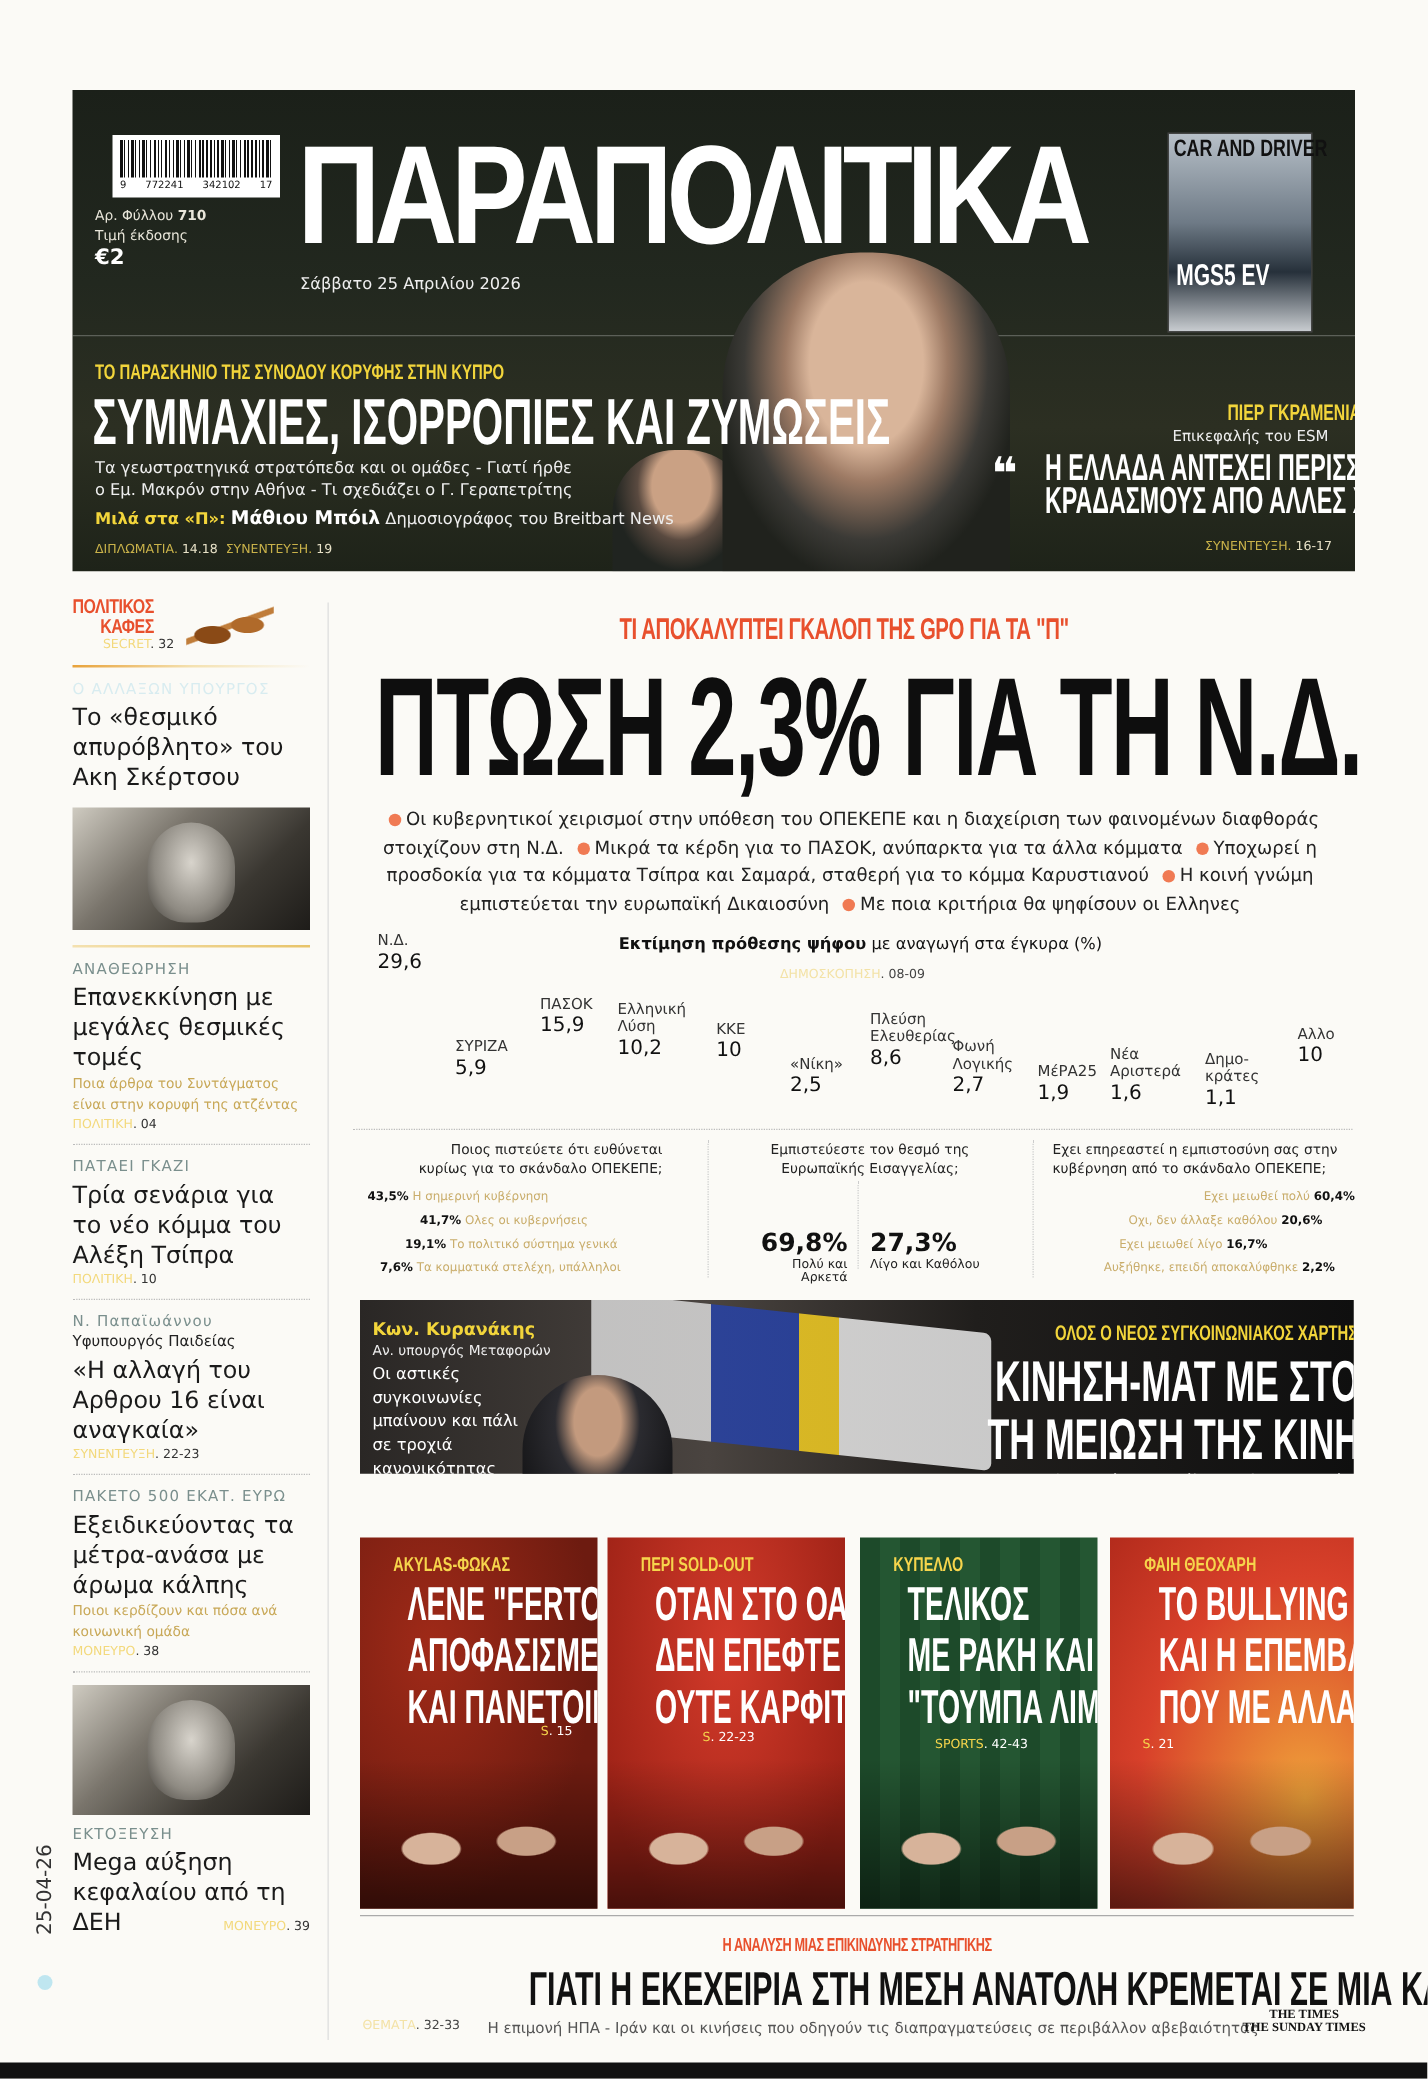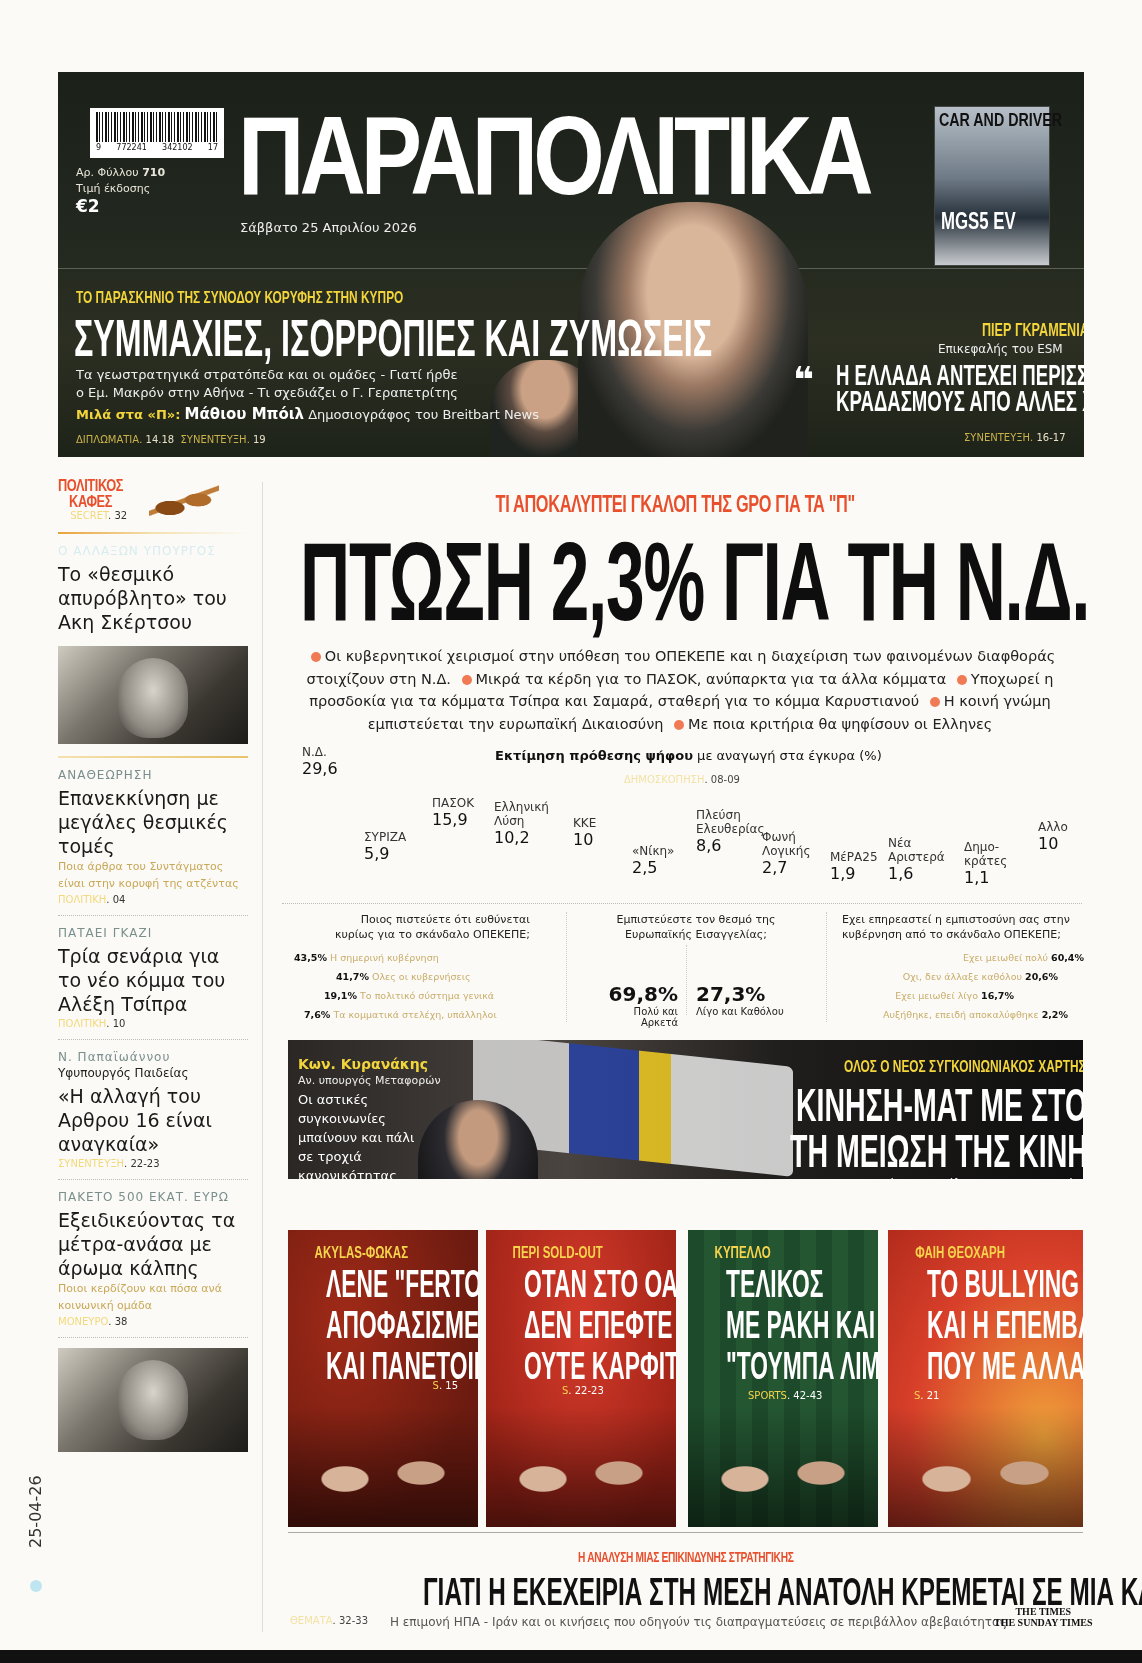--- a/index.html
+++ b/index.html
@@ -126,21 +126,21 @@
   <div class="abs" style="left:735px;top:294px;font-size:36px;color:#fff;font-weight:900;line-height:28px">❝</div>
   <div class="abs head-w" style="left:778px;top:288px;font-size:30px">Η ΕΛΛΑΔΑ ΑΝΤΕΧΕΙ ΠΕΡΙΣΣΟΤΕΡΟΥΣ</div>
   <div class="abs head-w" style="left:778px;top:314px;font-size:30px">ΚΡΑΔΑΣΜΟΥΣ ΑΠΟ ΑΛΛΕΣ ΧΩΡΕΣ</div>
   <div class="abs refs" style="left:906px;top:360px">
     <span>ΣΥΝΕΝΤΕΥΞΗ</span>. <b>16-17</b>
   </div>
 </div>
 
 <div id="leftcol" class="abs">
   <div style="display:flex;align-items:flex-start;gap:10px">
-    <div style="text-align:center">
+    <div style="text-align:right">
       <div class="cond" style="color:#e8502d;font-weight:700;font-size:16px;line-height:16px;transform:scaleX(.8)">ΠΟΛΙΤΙΚΟΣ</div>
       <div class="cond" style="color:#e8502d;font-weight:700;font-size:16px;line-height:16px;transform:scaleX(.8)">ΚΑΦΕΣ</div>
       <div style="font-size:10px;color:#333"><span style="color:#f3d97c">SECRET</span>. <span>32</span></div>
     </div>
     <div style="width:70px;height:40px;margin-top:6px;background:radial-gradient(ellipse at 30% 60%,#8a4a16 0 20%,transparent 22%),radial-gradient(ellipse at 70% 40%,#b06a2a 0 18%,transparent 20%),linear-gradient(160deg,transparent 40%,#c07d3a 42% 48%,transparent 50%)"></div>
   </div>
   <div style="height:2px;margin:8px 0 10px;background:linear-gradient(90deg,#e8a23a,#f4e1b0,transparent)"></div>
 
   <div>
     <div class="lc-kicker" style="color:#d8ecf0">Ο ΑΛΛΑΞΩΝ ΥΠΟΥΡΓΟΣ</div>
@@ -178,20 +178,25 @@
     <div class="lc-kicker">ΠΑΚΕΤΟ 500 ΕΚΑΤ. ΕΥΡΩ</div>
     <div class="lc-title">Εξειδικεύοντας τα μέτρα-ανάσα με άρωμα κάλπης</div>
     <div class="lc-sub">Ποιοι κερδίζουν και πόσα ανά κοινωνική ομάδα</div>
     <div class="lc-ref"><span>ΜΟΝΕΥΡΟ</span>. <b style="font-weight:normal">38</b></div>
   </div>
   <div class="dots"></div>
 
   <div class="photo" style="height:104px">
       <div class="face"></div>
     </div>
+  <div style="margin-top:8px">
+    <div class="lc-kicker">ΕΚΤΟΞΕΥΣΗ</div>
+    <div class="lc-title">Mega αύξηση κεφαλαίου από τη ΔΕΗ</div>
+    <div class="lc-ref" style="text-align:right;margin-top:-14px"><span>ΜΟΝΕΥΡΟ</span>. <b style="font-weight:normal">39</b></div>
+  </div>
 </div>
 
 <div id="vert-date" class="abs" style="top:1548px">25-04-26</div>
 <div class="abs" style="left:30px;top:1580px;width:12px;height:12px;border-radius:50%;background:#bfe6f0"></div>
 <div id="vline" class="abs"></div>
 
 <div id="main-kicker" class="abs">
   <span class="cond" style="display:inline-block;color:#e8502d;font-size:24px;font-weight:700;transform:scaleX(.68);transform-origin:center top">ΤΙ ΑΠΟΚΑΛΥΠΤΕΙ ΓΚΑΛΟΠ ΤΗΣ GPO ΓΙΑ ΤΑ "Π"</span>
 </div>
 <div id="main-head" class="abs">ΠΤΩΣΗ 2,3% ΓΙΑ ΤΗ Ν.Δ.</div>

